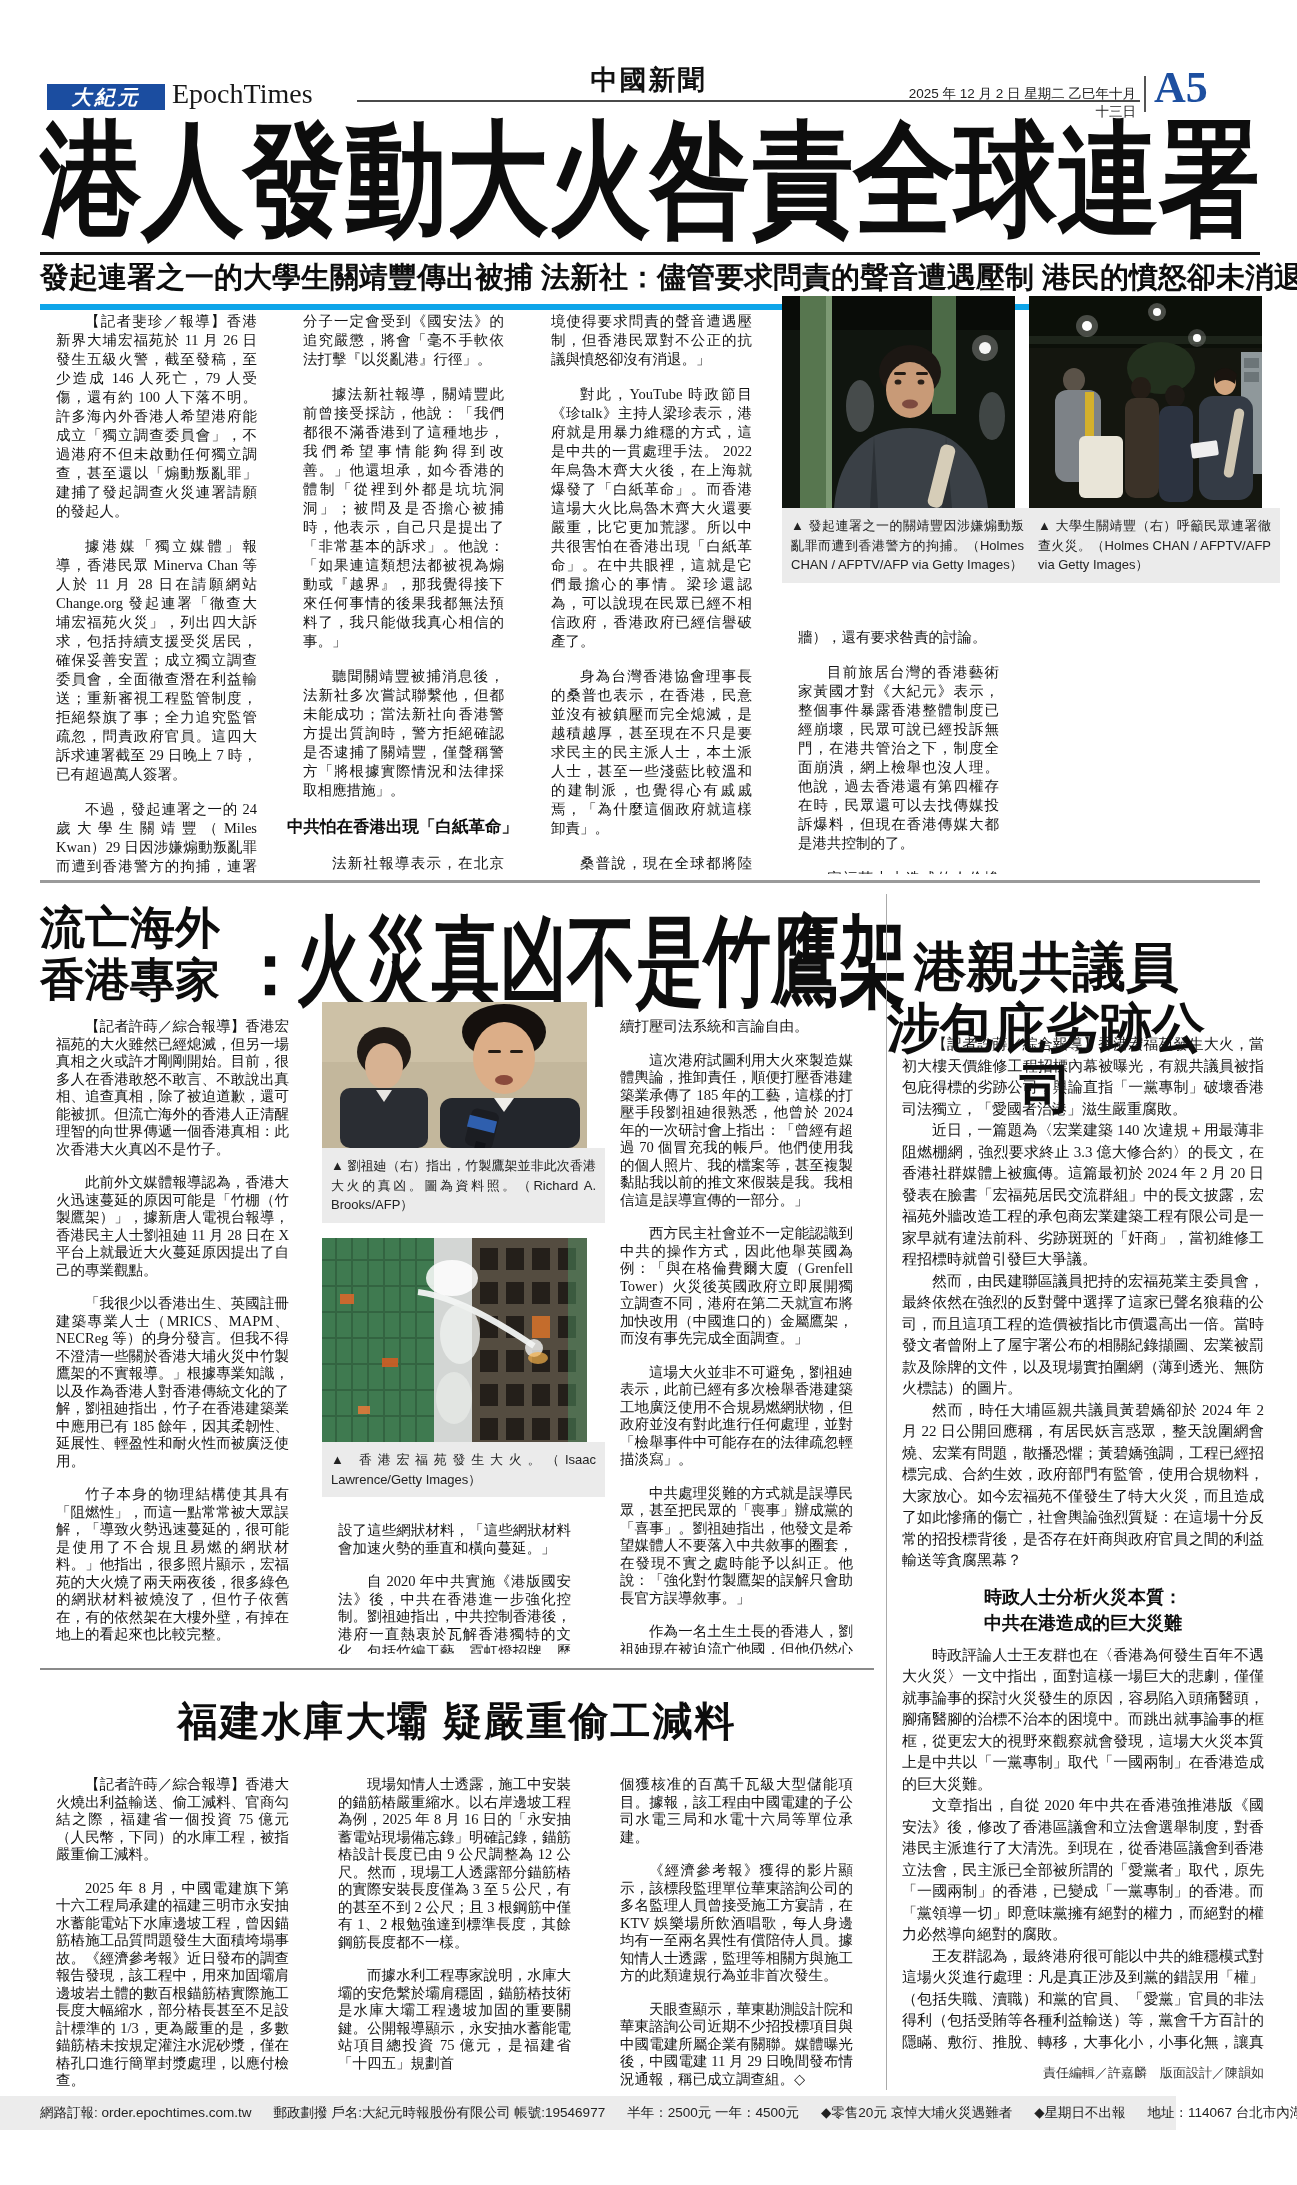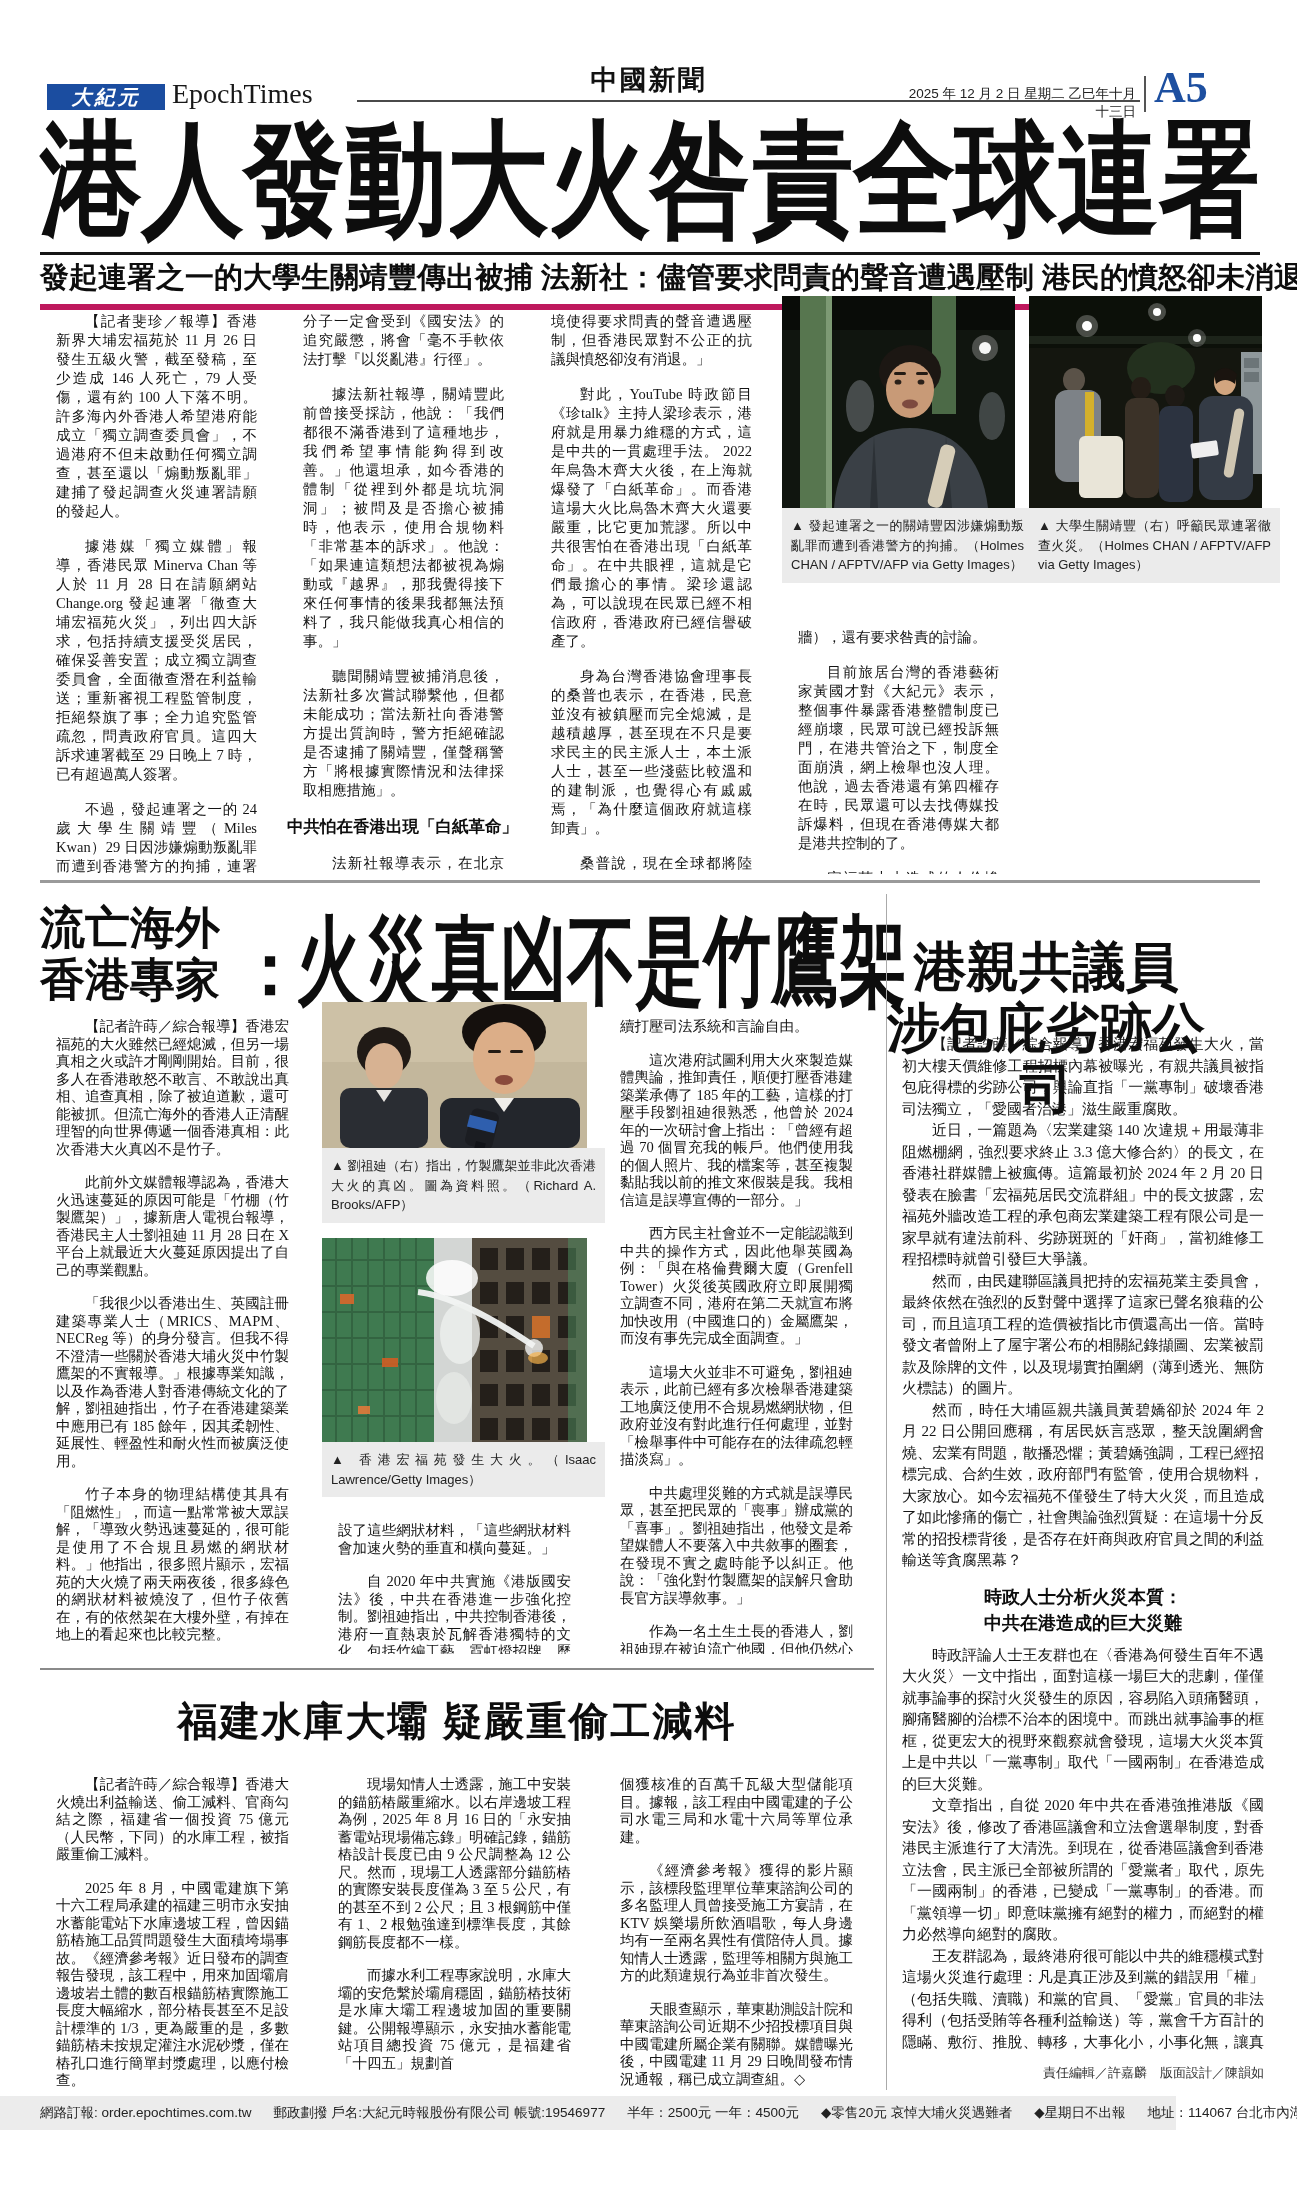--- a/index.html
+++ b/index.html
@@ -12,21 +12,21 @@
             font-style:italic;}
   .logo-en{font-family:"Liberation Serif","DejaVu Serif",serif;font-size:28px;color:#181818;}
   .section-title{font-size:27px;font-weight:700;text-align:center;letter-spacing:2px;}
   .hdr-rule{background:#4a4a4a;height:2px;}
   .hdr-date{font-size:13.5px;color:#222;text-align:right;font-family:"Liberation Sans","DejaVu Sans",sans-serif;}
   .vsep{background:#555;width:2px;}
   .page-no{font-size:44px;font-weight:700;color:#1d4fa0;font-family:"Liberation Serif","DejaVu Serif",serif;}
   
   .h1main{font-family:"Liberation Sans","DejaVu Sans",sans-serif;font-weight:900;font-size:124px;
           line-height:1.02;white-space:nowrap;transform:scale(.82,1);transform-origin:0 0;color:#0d0d0d;}
-  .deck{border-top:3px solid #151515;border-bottom:6px solid #be185d;font-family:"Liberation Sans","DejaVu Sans",sans-serif;
+  .deck{border-top:3px solid #151515;border-bottom:6px solid #0ea5e9;font-family:"Liberation Sans","DejaVu Sans",sans-serif;
         font-weight:900;font-size:29px;text-align:center;padding:3px 0 6px;color:#0d0d0d;white-space:nowrap;}
   .kicker{font-family:"Liberation Sans","DejaVu Sans",sans-serif;font-weight:900;font-size:45px;line-height:52px;color:#0d0d0d;}
   .h2colon{font-family:"Liberation Sans","DejaVu Sans",sans-serif;font-weight:900;font-size:72px;color:#0d0d0d;}
   .h2big{font-family:"Liberation Sans","DejaVu Sans",sans-serif;font-weight:900;font-size:97px;white-space:nowrap;
          transform:scale(.70,1);transform-origin:0 0;color:#0d0d0d;}
   .h3{font-family:"Liberation Sans","DejaVu Sans",sans-serif;font-weight:900;font-size:53px;line-height:61px;
       text-align:center;color:#0d0d0d;}
   .h4{font-family:"Liberation Sans","DejaVu Sans",sans-serif;font-weight:900;font-size:40px;letter-spacing:2px;
       text-align:center;color:#0d0d0d;}
   
@@ -68,21 +68,21 @@
 
   <div class="abs col" style="left:40px;top:296px;width:233px;height:578px;overflow:hidden;">
       <p>【記者斐珍／報導】香港新界大埔宏福苑於 11 月 26 日發生五級火警，截至發稿，至少造成 146 人死亡，79 人受傷，還有約 100 人下落不明。許多海內外香港人希望港府能成立「獨立調查委員會」，不過港府不但未啟動任何獨立調查，甚至還以「煽動叛亂罪」建捕了發起調查火災連署請願的發起人。</p>
       <p>據港媒「獨立媒體」報導，香港民眾 Minerva Chan 等人於 11 月 28 日在請願網站 Change.org 發起連署「徹查大埔宏福苑火災」，列出四大訴求，包括持續支援受災居民，確保妥善安置；成立獨立調查委員會，全面徹查潛在利益輸送；重新審視工程監管制度，拒絕祭旗了事；全力追究監管疏忽，問責政府官員。這四大訴求連署截至 29 日晚上 7 時，已有超過萬人簽署。</p>
       <p>不過，發起連署之一的 24 歲大學生關靖豐（Miles Kwan）29 日因涉嫌煽動叛亂罪而遭到香港警方的拘捕，連署網站也被刪除。同日，北京駐港國安公署公開稱「反中亂港分子和別有用心者伺機作亂」，挑動社會分化對立，煽動對行政長官和特區政府的怨恨，並揚言「以災亂港」</p>
     </div>
 
   <div class="abs" style="left:287px;top:296px;width:233px;height:578px;overflow:hidden;">
     <div class="col cont">
         <p>分子一定會受到《國安法》的追究嚴懲，將會「毫不手軟依法打擊『以災亂港』行徑」。</p>
-        <p>據法新社報導，關靖豐此前曾接受採訪，他說：「我們都很不滿香港到了這種地步，我們希望事情能夠得到改善。」他還坦承，如今香港的體制「從裡到外都是坑坑洞洞」；被問及是否擔心被捕時，他表示，使用合規物料「非常基本的訴求」。他說：「如果連這類想法都被視為煽動或『越界』，那我覺得接下來任何事情的後果我都無法預料了，我只能做我真心相信的事。」</p>
+        <p>據法新社報導，關靖豐此前曾接受採訪，他說：「我們都很不滿香港到了這種地步，我們希望事情能夠得到改善。」他還坦承，如今香港的體制「從裡到外都是坑坑洞洞」；被問及是否擔心被捕時，他表示，自己只是提出了「非常基本的訴求」。他說：「如果連這類想法都被視為煽動或『越界』，那我覺得接下來任何事情的後果我都無法預料了，我只能做我真心相信的事。」</p>
         <p>聽聞關靖豐被捕消息後，法新社多次嘗試聯繫他，但都未能成功；當法新社向香港警方提出質詢時，警方拒絕確認是否逮捕了關靖豐，僅聲稱警方「將根據實際情況和法律採取相應措施」。</p>
       </div>
     <div class="colsub">中共怕在香港出現「白紙革命」</div>
     <div class="col">
         <p>法新社報導表示，在北京當局緊盯之下，香港異議人士的聲音往往一出現就可能消失。但這起火災以及隨之而來的問責呼聲，深刻揭示了香港社會中對政府不作為的不滿。文中寫道：「儘管目前的法律和政治環</p>
       </div>
   </div>
 
   <div class="abs col cont" style="left:535px;top:296px;width:233px;height:578px;overflow:hidden;">
       <p>境使得要求問責的聲音遭遇壓制，但香港民眾對不公正的抗議與憤怒卻沒有消退。」</p>

